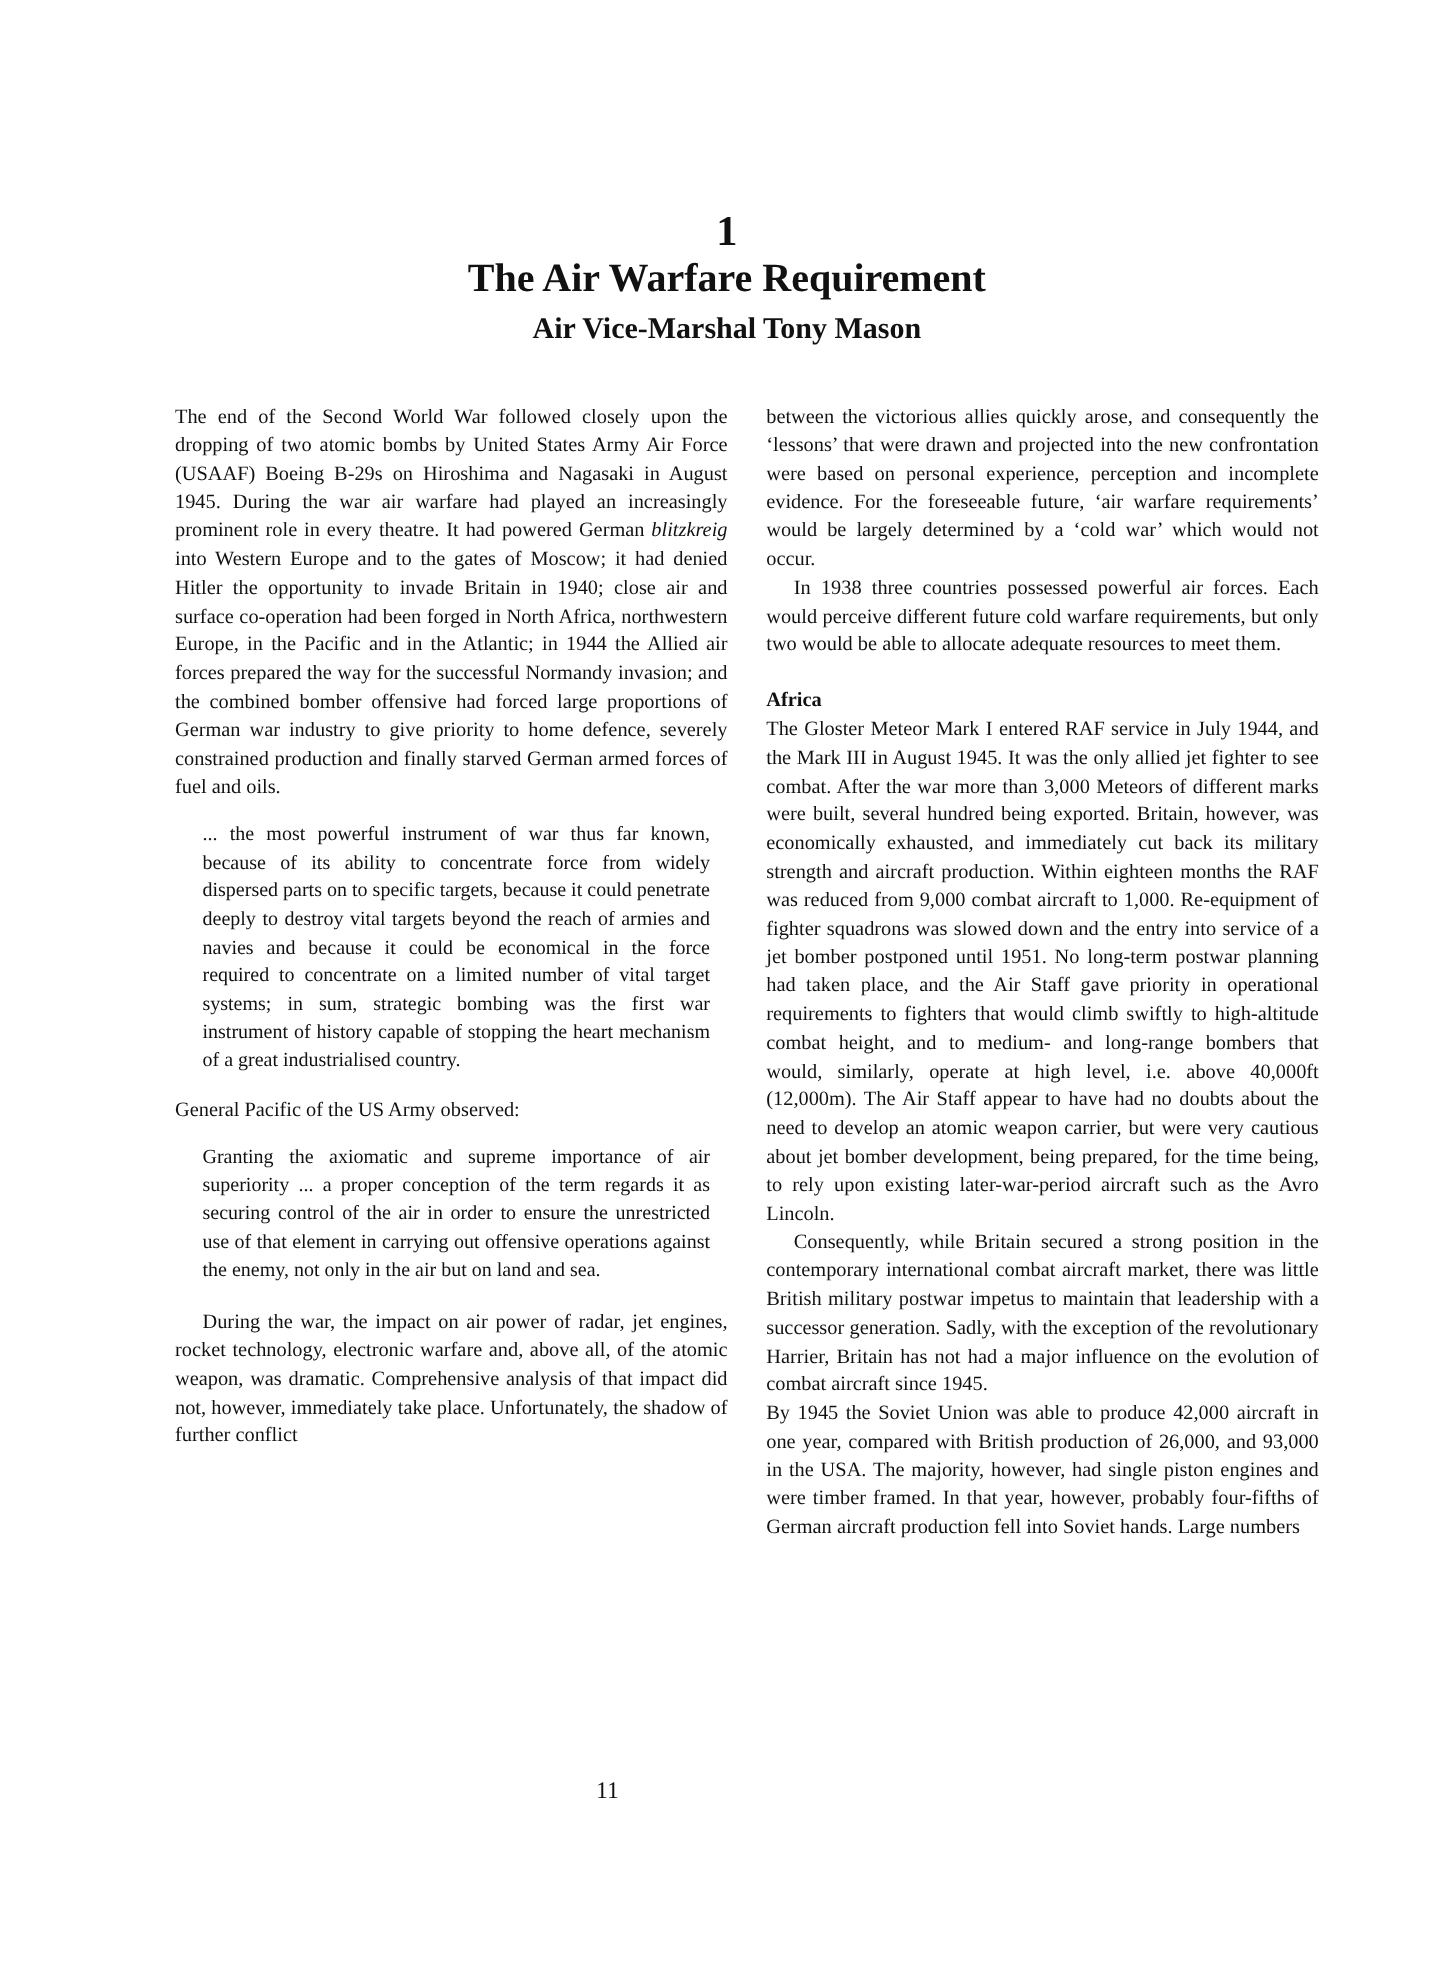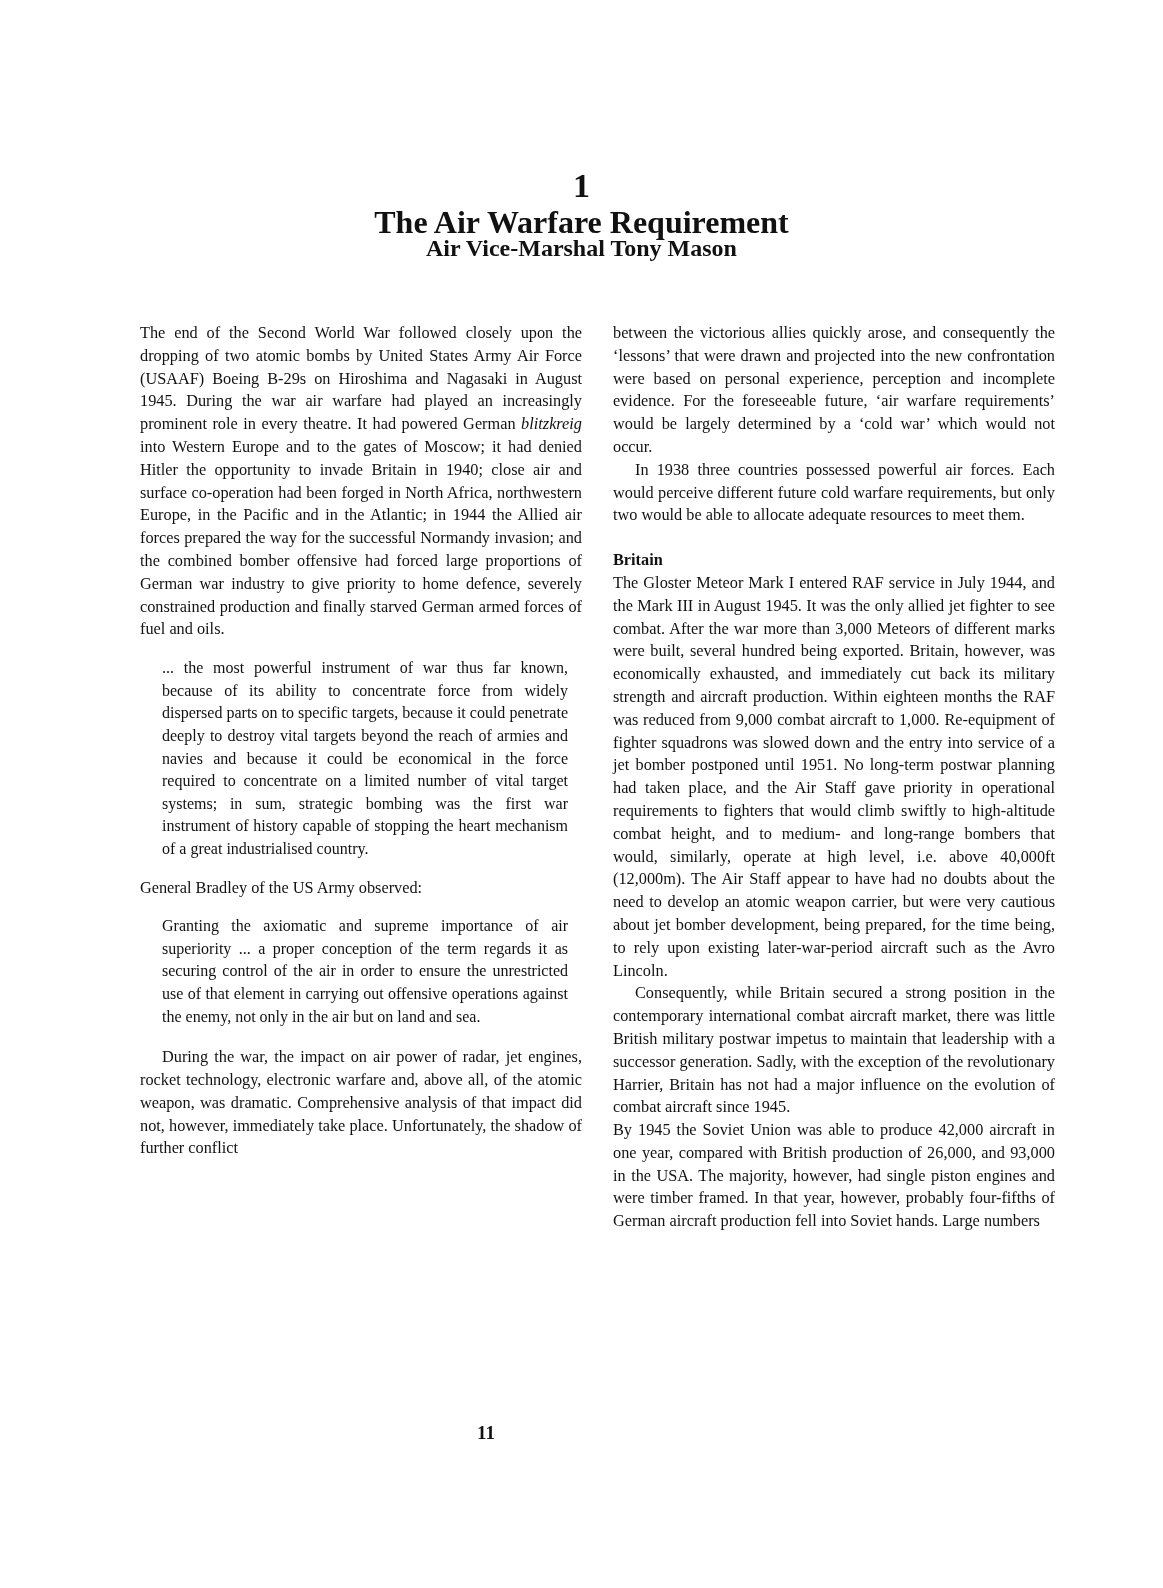--- a/index.html
+++ b/index.html
@@ -9,62 +9,62 @@
   }
   .chapter-num {
     position: absolute; top: 168px; left: 0; width: 1163px; text-align: center;
     font-size: 34px; font-weight: bold; line-height: 36px;
   }
   .chapter-title {
     position: absolute; top: 202px; left: 0; width: 1163px; text-align: center;
     font-size: 32px; font-weight: bold; line-height: 40px;
   }
   .chapter-author {
-    position: absolute; top: 233px; left: 0; width: 1163px; text-align: center;
+    position: absolute; top: 248px; left: 0; width: 1163px; text-align: center;
     font-size: 24px; font-weight: bold; line-height: 30px;
   }
   .col {
     position: absolute; top: 322px; width: 442px;
     font-size: 16.3px; line-height: 22.8px; text-align: justify;
   }
   .col-left { left: 140px; }
   .col-right { left: 613px; }
   .col p { margin: 0; }
   .col p.indent { text-indent: 22px; }
   .quote {
     margin: 16px 14px 16px 22px !important;
     font-size: 16px; line-height: 22.6px; text-align: justify;
   }
   .quote-gap-after { margin-bottom: 18px !important; }
   .section-head {
     font-weight: bold; margin-top: 22px !important;
   }
   .page-number {
     position: absolute; top: 1422px; left: 0; width: 972px; text-align: center;
-    font-size: 19px; font-weight: bold;
+    font-size: 19px; font-weight: normal;
   }
   em { font-style: italic; }
 </style>
 </head>
 <body>
 
 <div class="chapter-num">1</div>
 <div class="chapter-title">The Air Warfare Requirement</div>
 <div class="chapter-author">Air Vice-Marshal Tony Mason</div>
 
 <div class="col col-left">
   <p><span>The end of the Second World War followed closely upon the dropping of two atomic bombs by United States Army Air Force (USAAF) Boeing B-29s on Hiroshima and Nagasaki in August 1945. During the war air warfare had played an increasingly prominent role in every theatre. It had powered German </span><em>blitzkreig</em><span> into Western Europe and to the gates of Moscow; it had denied Hitler the opportunity to invade Britain in 1940; close air and surface co-operation had been forged in North Africa, northwestern Europe, in the Pacific and in the Atlantic; in 1944 the Allied air forces prepared the way for the successful Normandy invasion; and the combined bomber offensive had forced large proportions of German war industry to give priority to home defence, severely constrained production and finally starved German armed forces of fuel and oils.</span></p>
   <p class="quote">... the most powerful instrument of war thus far known, because of its ability to concentrate force from widely dispersed parts on to specific targets, because it could penetrate deeply to destroy vital targets beyond the reach of armies and navies and because it could be economical in the force required to concentrate on a limited number of vital target systems; in sum, strategic bombing was the first war instrument of history capable of stopping the heart mechanism of a great industrialised country.</p>
-  <p>General Bradley of the US Army observed:</p>
+  <p>General Pacific of the US Army observed:</p>
   <p class="quote quote-gap-after">Granting the axiomatic and supreme importance of air superiority ... a proper conception of the term regards it as securing control of the air in order to ensure the unrestricted use of that element in carrying out offensive operations against the enemy, not only in the air but on land and sea.</p>
   <p class="indent">During the war, the impact on air power of radar, jet engines, rocket technology, electronic warfare and, above all, of the atomic weapon, was dramatic. Comprehensive analysis of that impact did not, however, immediately take place. Unfortunately, the shadow of further conflict</p>
 </div>
 
 <div class="col col-right">
   <p>between the victorious allies quickly arose, and consequently the ‘lessons’ that were drawn and projected into the new confrontation were based on personal experience, perception and incomplete evidence. For the foreseeable future, ‘air warfare requirements’ would be largely determined by a ‘cold war’ which would not occur.</p>
   <p class="indent">In 1938 three countries possessed powerful air forces. Each would perceive different future cold warfare requirements, but only two would be able to allocate adequate resources to meet them.</p>
-  <p class="section-head">Britain</p>
+  <p class="section-head">Africa</p>
   <p>The Gloster Meteor Mark I entered RAF service in July 1944, and the Mark III in August 1945. It was the only allied jet fighter to see combat. After the war more than 3,000 Meteors of different marks were built, several hundred being exported. Britain, however, was economically exhausted, and immediately cut back its military strength and aircraft production. Within eighteen months the RAF was reduced from 9,000 combat aircraft to 1,000. Re-equipment of fighter squadrons was slowed down and the entry into service of a jet bomber postponed until 1951. No long-term postwar planning had taken place, and the Air Staff gave priority in operational requirements to fighters that would climb swiftly to high-altitude combat height, and to medium- and long-range bombers that would, similarly, operate at high level, i.e. above 40,000ft (12,000m). The Air Staff appear to have had no doubts about the need to develop an atomic weapon carrier, but were very cautious about jet bomber development, being prepared, for the time being, to rely upon existing later-war-period aircraft such as the Avro Lincoln.</p>
   <p class="indent">Consequently, while Britain secured a strong position in the contemporary international combat aircraft market, there was little British military postwar impetus to maintain that leadership with a successor generation. Sadly, with the exception of the revolutionary Harrier, Britain has not had a major influence on the evolution of combat aircraft since 1945.</p>
   <p>By 1945 the Soviet Union was able to produce 42,000 aircraft in one year, compared with British production of 26,000, and 93,000 in the USA. The majority, however, had single piston engines and were timber framed. In that year, however, probably four-fifths of German aircraft production fell into Soviet hands. Large numbers</p>
 </div>
 
 <div class="page-number">11</div>
 
 </body></html>

